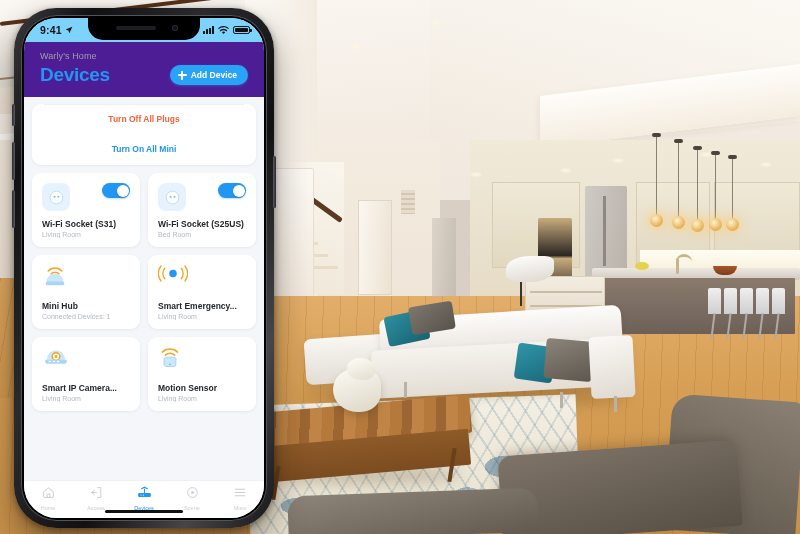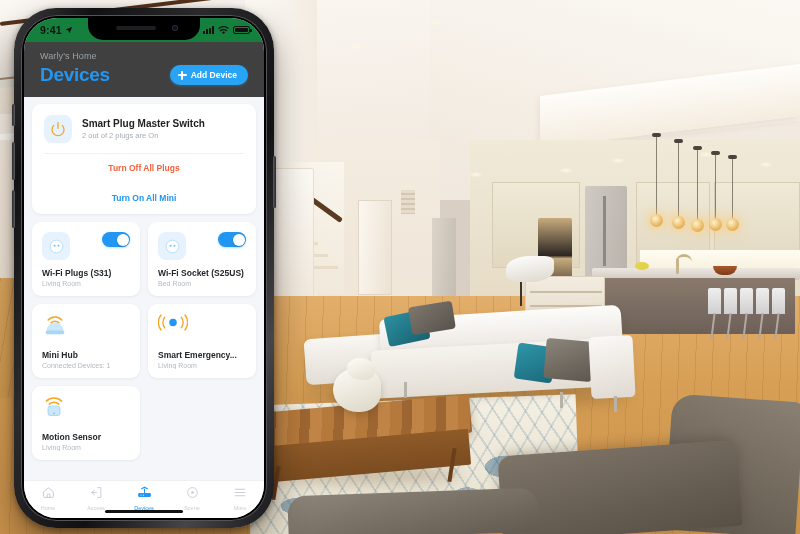--- a/index.html
+++ b/index.html
@@ -218,39 +218,39 @@
   .notch { position:absolute; left:50%; transform:translateX(-50%); top:0;
            width:112px; height:22px; background:#000;
            border-radius:0 0 15px 15px; z-index:6; }
   .notch .speaker { position:absolute; left:28px; top:8px; width:40px; height:4px;
                     border-radius:2px; background:#1d1d22; }
   .notch .cam { position:absolute; right:22px; top:7px; width:6px; height:6px;
                 border-radius:50%; background:#101018;
                 box-shadow:inset 0 0 0 1px #2a2a3a; }
 
   
-  .statusbar { position:relative; height:24px; flex:0 0 24px; background:#15803d;
+  .statusbar { position:relative; height:24px; flex:0 0 24px; background:#7dd3fc;
                display:flex; align-items:center; justify-content:space-between;
                padding:0 14px 0 16px; z-index:5; }
   .sb-time { font-size:10.5px; font-weight:bold; color:#111; letter-spacing:.2px;
              display:flex; align-items:center; gap:3px; }
   .sb-loc { display:inline-block; }
   .sb-right { display:flex; align-items:center; gap:4px; }
   .sig { display:flex; align-items:flex-end; gap:1px; height:8px; }
   .sig i { width:2px; background:#111; border-radius:.5px; }
   .sig i:nth-child(1){height:3px;} .sig i:nth-child(2){height:5px;}
   .sig i:nth-child(3){height:6.5px;} .sig i:nth-child(4){height:8px;}
   .batt { width:17px; height:8px; border:1px solid #111; border-radius:2.2px;
           position:relative; padding:1px; }
   .batt b { display:block; width:100%; height:100%; background:#111; border-radius:1px; }
   .batt::after { content:""; position:absolute; right:-3px; top:2.4px; width:1.6px; height:3px;
                  background:#111; border-radius:0 1px 1px 0; }
 
   
-  .app-header { background:#404040; padding:9px 16px 11px; flex:0 0 auto; }
+  .app-header { background:#4c1d95; padding:9px 16px 11px; flex:0 0 auto; }
   .home-name { font-size:9px; color:#9aa0a6; letter-spacing:.1px; margin-bottom:3px; }
   .hdr-row { display:flex; align-items:center; justify-content:space-between; }
   .page-title { font-size:19px; font-weight:bold; color:#2196f3; letter-spacing:-.3px; }
   .add-btn { display:flex; align-items:center; gap:4px; background:#29a3f5;
              color:#fff; border:none; border-radius:14px; padding:5px 11px 5px 8px;
              font-size:8.5px; font-weight:bold; font-family:inherit; cursor:pointer;
              box-shadow:0 1px 3px rgba(41,163,245,.35); }
   .plus { position:relative; width:9px; height:9px; flex:0 0 9px; }
   .plus::before,.plus::after { content:""; position:absolute; background:#fff; border-radius:1px; }
   .plus::before { left:0; top:3.6px; width:9px; height:1.8px; }
@@ -469,32 +469,20 @@
           <button class="add-btn">
             <span class="plus"></span>
             <span>Add Device</span>
           </button>
         </div>
       </div>
 
       <div class="app-body">
 
         <div class="card master">
-          <div class="master-top">
-            <div class="ico-tile">
-              <svg width="16" height="16" viewBox="0 0 24 24" fill="none" stroke="#f5a623" stroke-width="2" stroke-linecap="round">
-                <path d="M18.4 6.6a9 9 0 1 1-12.8 0"></path>
-                  <line x1="12" y1="2.5" x2="12" y2="11"></line>
-              </svg>
-            </div>
-            <div class="master-txt">
-              <div class="master-title">Smart Plug Master Switch</div>
-              <div class="master-sub">2 out of 2 plugs are On</div>
-            </div>
-          </div>
           <div class="master-div"></div>
           <div class="master-acts">
             <div class="act off">Turn Off All Plugs</div>
             <div class="act on">Turn On All Mini</div>
           </div>
         </div>
 
         <div class="grid">
 
           <div class="card tile">
@@ -504,21 +492,21 @@
                   <circle cx="12" cy="12" r="9" fill="#fff" stroke="#bcdffb" stroke-width="1.4"></circle>
                   <circle cx="9.3" cy="11" r="1.5" fill="#7fc2f2"></circle>
                     <circle cx="14.7" cy="11" r="1.5" fill="#7fc2f2"></circle>
                 </svg>
               </div>
               <div class="toggle">
                   <b></b>
                 </div>
             </div>
             <div>
-              <div class="tile-name">Wi-Fi Plugs (S31)</div>
+              <div class="tile-name">Wi-Fi Socket (S31)</div>
               <div class="tile-sub">Living Room</div>
             </div>
           </div>
 
           <div class="card tile">
             <div class="tile-top">
               <div class="ico-tile">
                 <svg width="17" height="17" viewBox="0 0 24 24">
                   <circle cx="12" cy="12" r="9" fill="#fff" stroke="#bcdffb" stroke-width="1.4"></circle>
                   <circle cx="9.3" cy="11" r="1.5" fill="#7fc2f2"></circle>
@@ -563,20 +551,39 @@
                   <path d="M36 1a16 16 0 0 1 0 20" stroke="#f5a623" stroke-width="1.8" fill="none" stroke-linecap="round"></path>
                 </svg>
               </span>
             </div>
             <div>
               <div class="tile-name">Smart Emergency...</div>
               <div class="tile-sub">Living Room</div>
             </div>
           </div>
 
+          <div class="card tile">
+            <div class="tile-top">
+              <span>
+                <svg width="28" height="20" viewBox="0 0 32 24">
+                  <path d="M5 15a11 11 0 0 1 22 0Z" fill="#cbe7fb"></path>
+                  <circle cx="16" cy="11.5" r="4.6" fill="#fff" stroke="#f5a623" stroke-width="1.8"></circle>
+                  <circle cx="16" cy="11.5" r="1.8" fill="#f5a623"></circle>
+                  <rect x="3" y="15" width="26" height="5" rx="2.2" fill="#a8d6f7"></rect>
+                  <rect x="7" y="16.6" width="3" height="1.7" rx=".8" fill="#fff"></rect>
+                  <rect x="12" y="16.6" width="3" height="1.7" rx=".8" fill="#fff"></rect>
+                  <rect x="17" y="16.6" width="3" height="1.7" rx=".8" fill="#fff"></rect>
+                </svg>
+              </span>
+            </div>
+            <div>
+              <div class="tile-name">Smart IP Camera...</div>
+              <div class="tile-sub">Living Room</div>
+            </div>
+          </div>
 
           <div class="card tile">
             <div class="tile-top">
               <span>
                 <svg width="24" height="22" viewBox="0 0 26 26">
                   <path d="M4 6a13 13 0 0 1 18 0" stroke="#f5a623" stroke-width="1.8" fill="none" stroke-linecap="round"></path>
                   <path d="M7.5 9.6a8 8 0 0 1 11 0" stroke="#f5a623" stroke-width="1.8" fill="none" stroke-linecap="round"></path>
                   <rect x="6" y="12" width="14" height="11" rx="2.4" fill="#cbe7fb" stroke="#9fd1f5" stroke-width="1"></rect>
                   <circle cx="13" cy="20.5" r="1.1" fill="#7fc2f2"></circle>
                 </svg>

